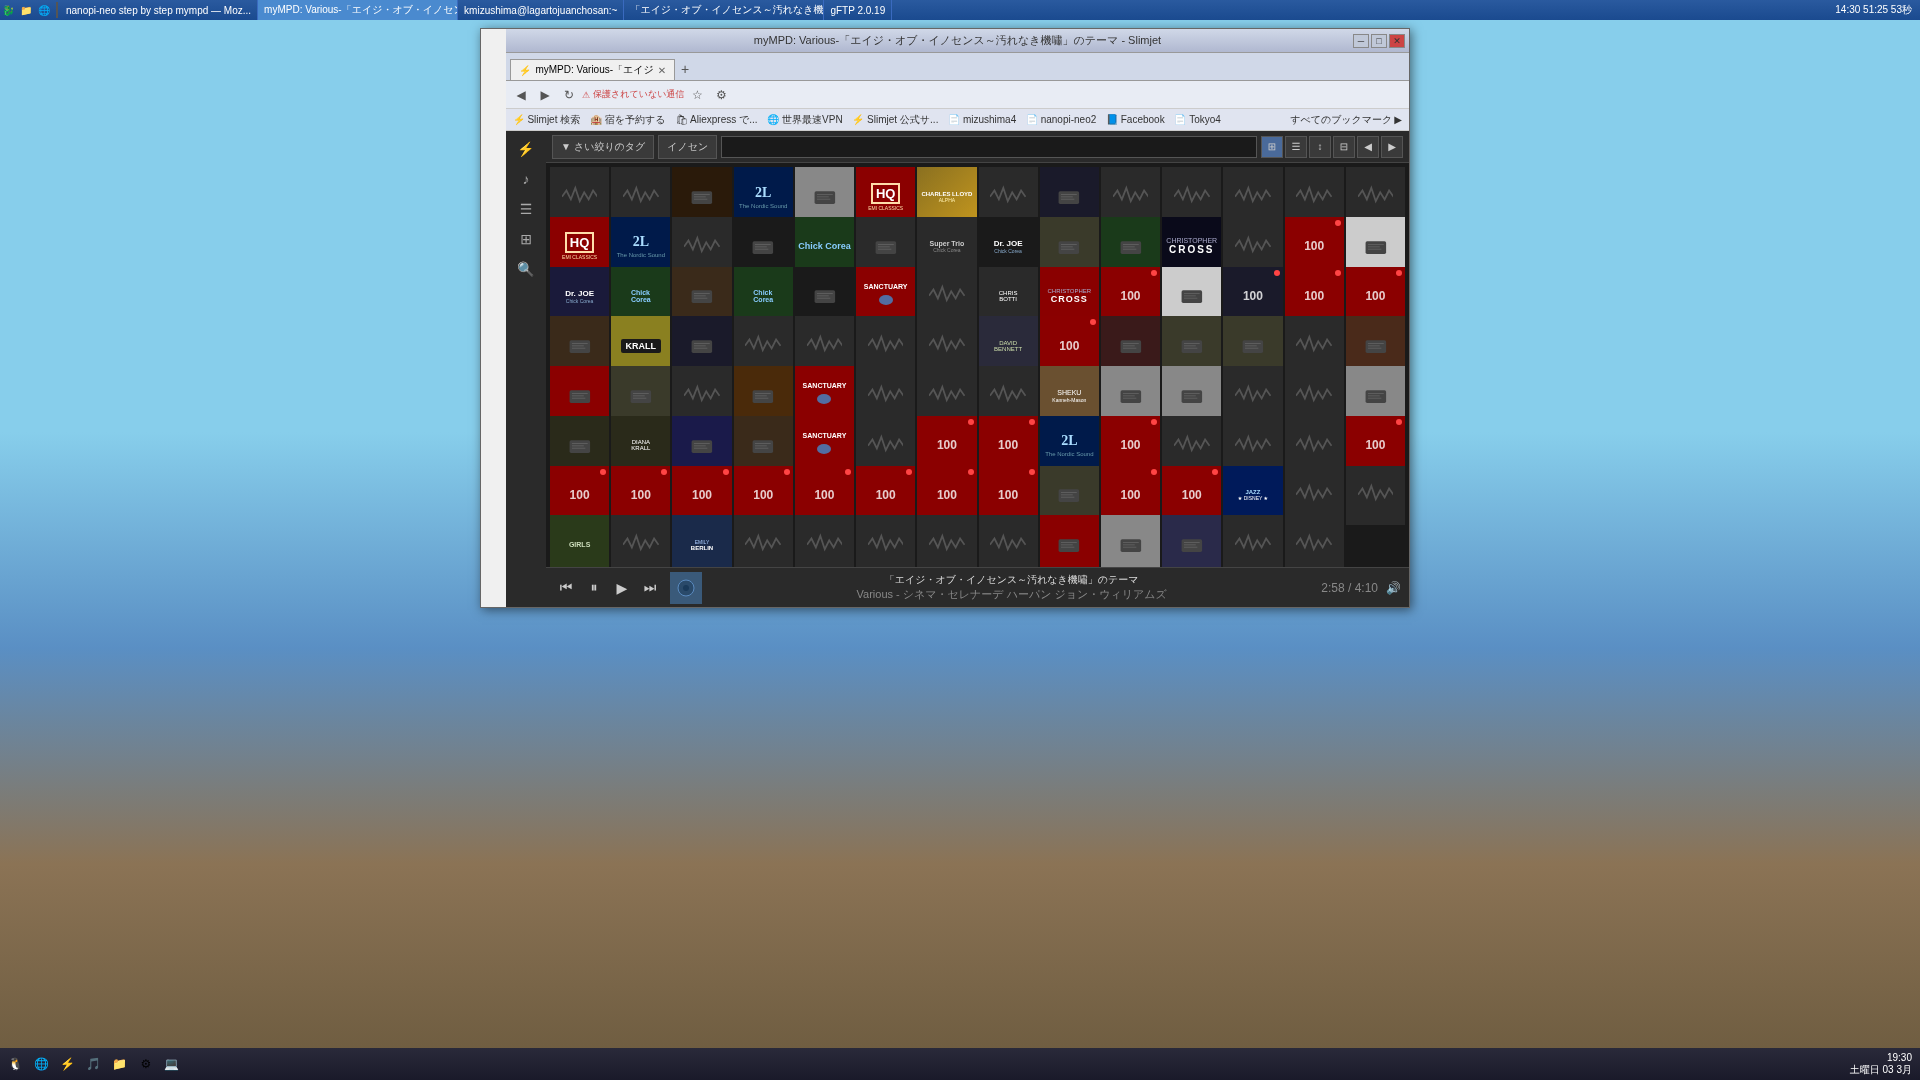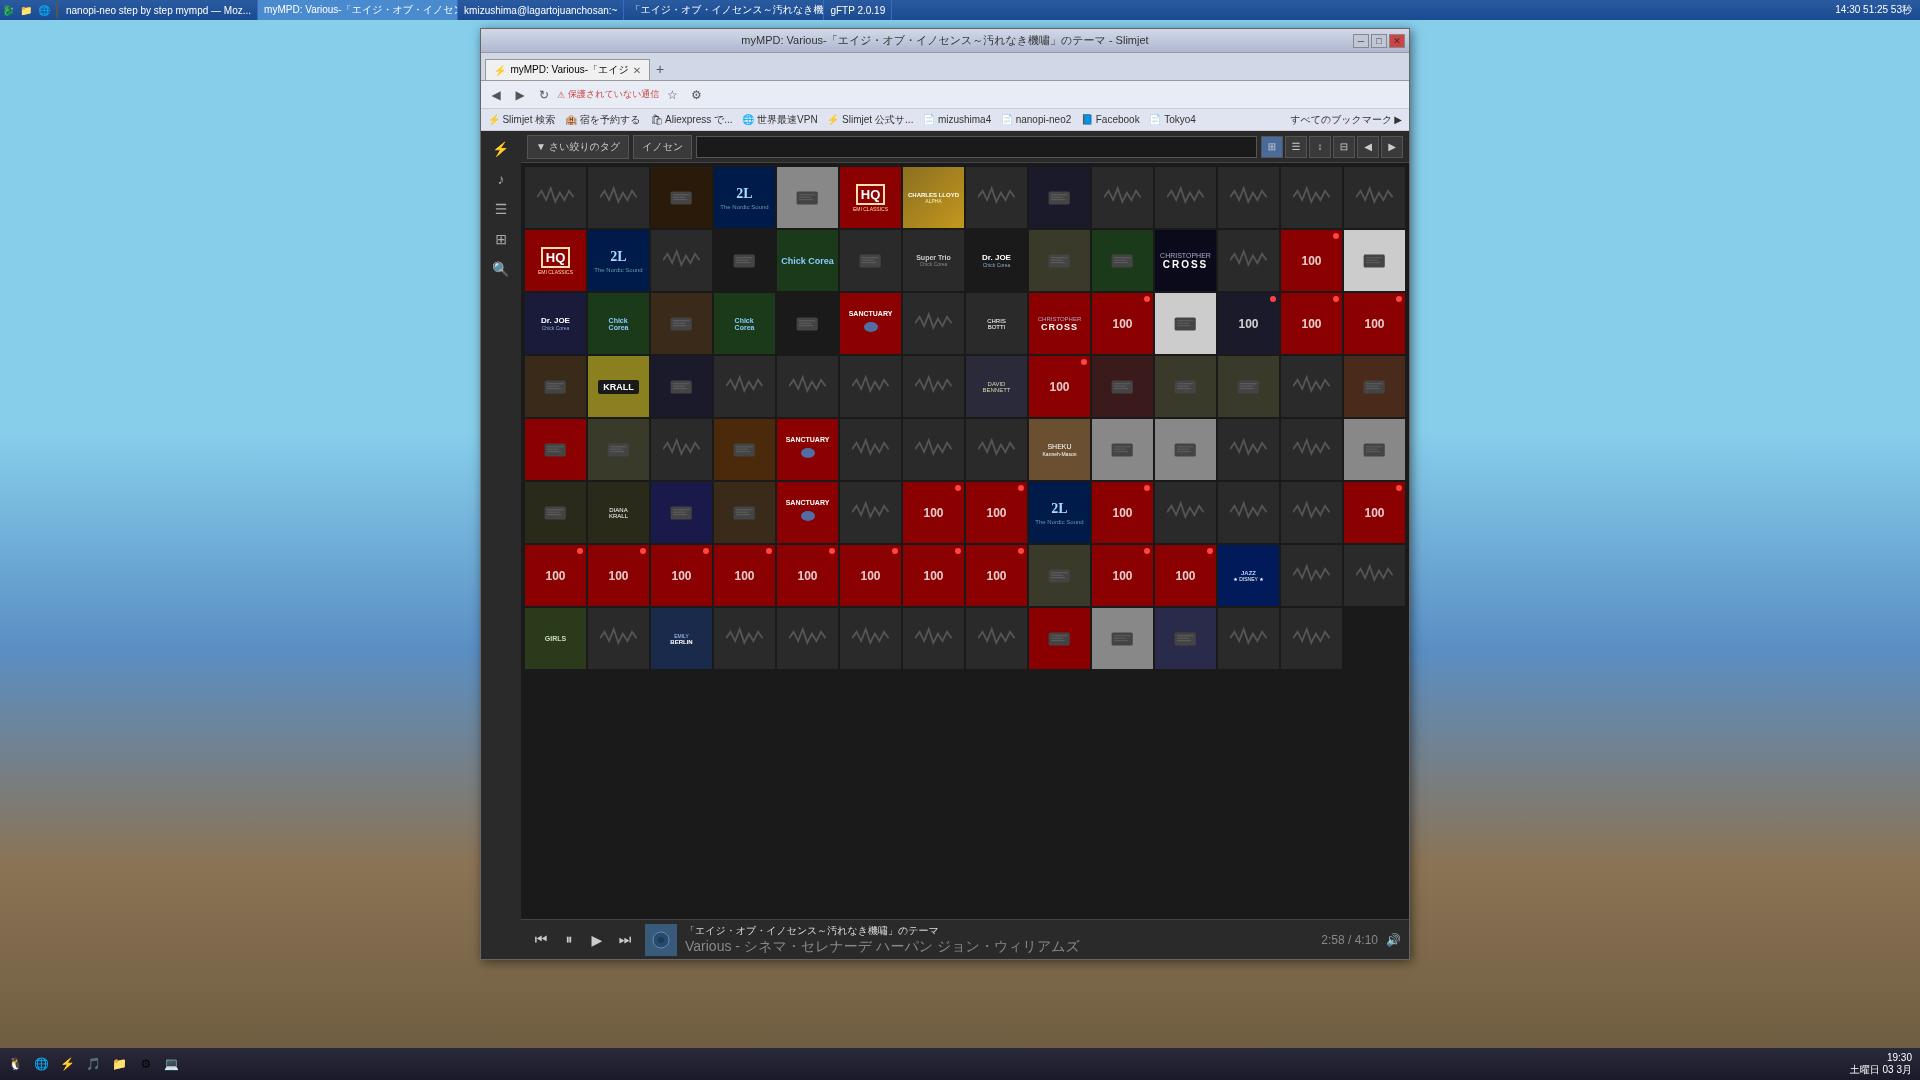--- a/index.html
+++ b/index.html
@@ -71,27 +71,28 @@
       padding-right: 8px;
       white-space: nowrap;
     }
 
     
     .browser-window {
       position: absolute;
       top: 28px;
       left: 480px;
       width: 930px;
-      height: 932px;
+      height: 580px;
       background: #f0f0f0;
       border: 1px solid #666;
       box-shadow: 2px 2px 10px rgba(0,0,0,0.5);
       display: flex;
       flex-direction: column;
       z-index: 100;
+      padding-left: 25px;
     }
 
     .browser-titlebar {
       background: linear-gradient(180deg, #d0d8e8 0%, #b0b8d0 100%);
       height: 24px;
       display: flex;
       align-items: center;
       justify-content: center;
       font-size: 11px;
       color: #333;
@@ -370,31 +371,32 @@
       display: flex;
       align-items: center;
       justify-content: center;
       font-size: 8px;
       color: #aaa;
       flex-shrink: 0;
     }
     .player-info {
       flex: 1;
       min-width: 0;
+      text-align: center;
     }
     .player-title {
       color: #ddd;
       font-size: 10px;
       white-space: nowrap;
       overflow: hidden;
       text-overflow: ellipsis;
     }
     .player-artist {
       color: #888;
-      font-size: 14px;
+      font-size: 11px;
       white-space: nowrap;
       overflow: hidden;
       text-overflow: ellipsis;
     }
     .player-time {
       color: #888;
       font-size: 12px;
       white-space: nowrap;
     }
     .player-volume {

